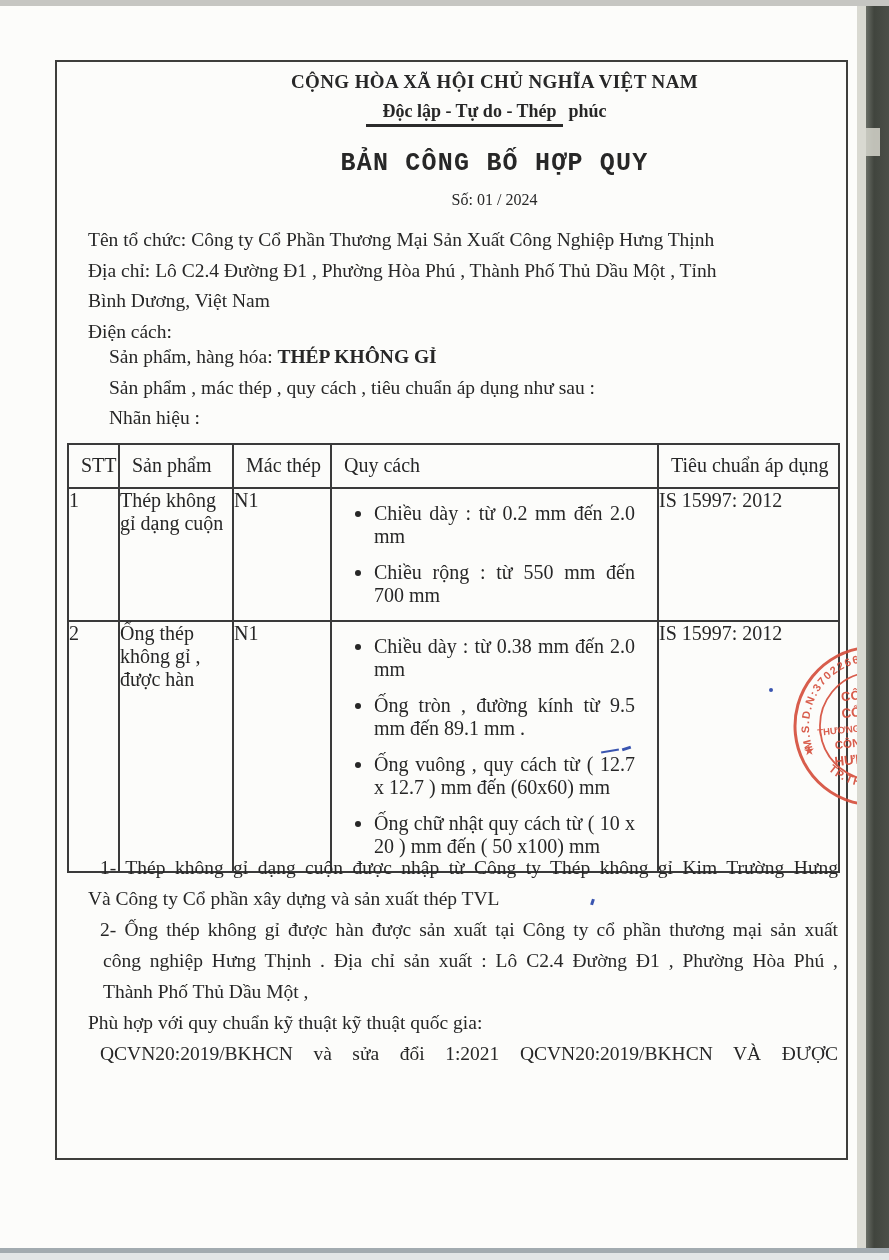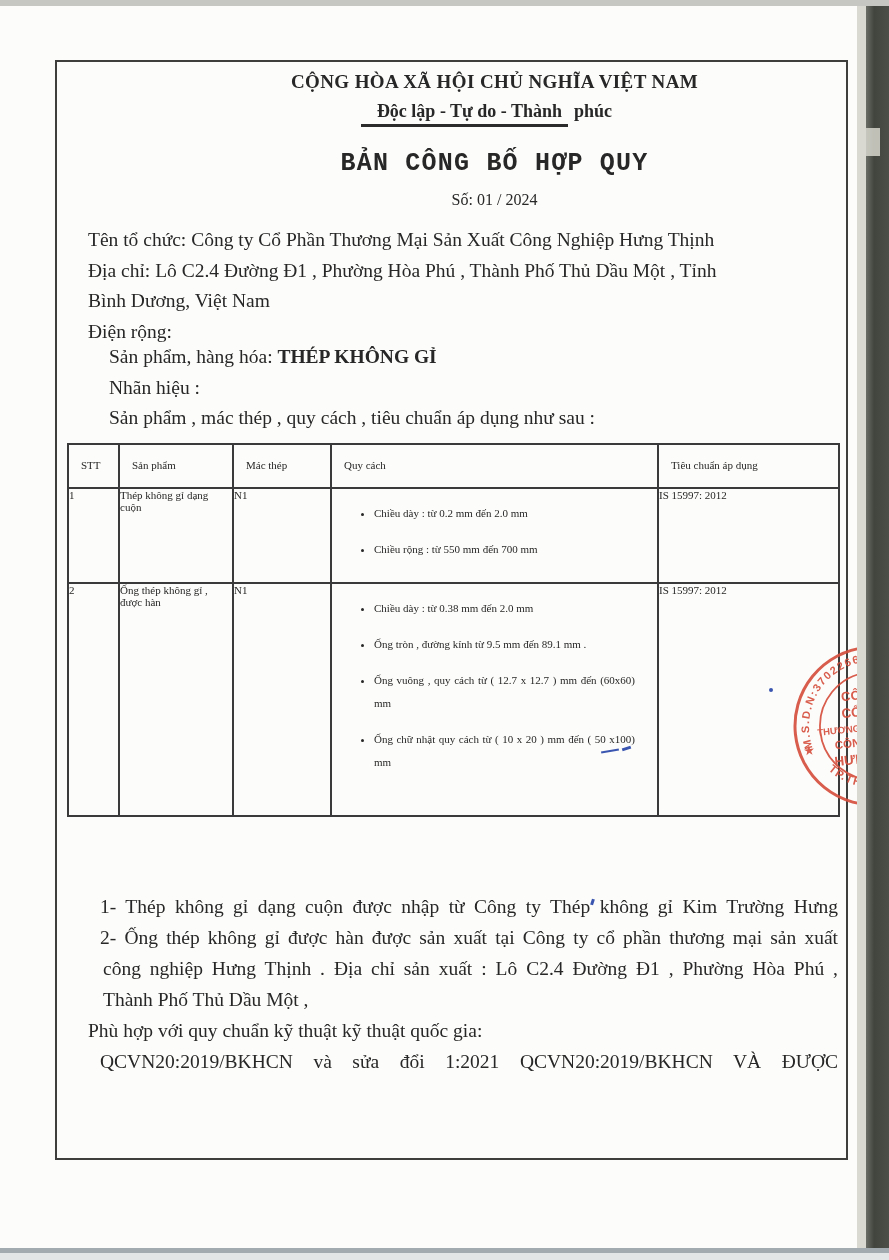--- a/index.html
+++ b/index.html
@@ -23,31 +23,31 @@
   .motto .u{display:inline-block;border-bottom:3px solid #2b2b2b;padding:0 6px 2px 16px;margin-left:-16px;}
   .motto .tail{margin-left:6px;}
   .doc-title{top:149px;font-size:25px;font-weight:bold;letter-spacing:1.2px;font-family:Liberation Mono, monospace;}
   .doc-no{top:191px;font-size:16px;}
   
   .org-block{left:88px;top:225px;width:715px;font-size:19.5px;line-height:30.5px;}
   .prod-block{left:109px;top:342px;width:706px;font-size:19.5px;line-height:30.5px;}
   .b{font-weight:bold;}
   
   table.spec{position:absolute;left:67px;top:443px;width:771px;border-collapse:collapse;table-layout:fixed;}
-  table.spec th,table.spec td{border:2px solid #3a3a3a;font-size:11px;font-weight:normal;
+  table.spec th,table.spec td{border:2px solid #3a3a3a;font-size:20px;font-weight:normal;
       text-align:left;vertical-align:top;padding:0;}
   table.spec th{vertical-align:middle;padding:6px 4px 8px 12px;}
   th.c,td.c{text-align:center;padding-left:0;}
   td.pad-top{padding-top:11px;}
   td.sp{padding:11px 8px 0 12px;text-align:justify;}
   td.tc{padding:11px 4px 0 11px;border-radius:21px;}
   td.qc ul{margin:0;padding:4px 20px 0 42px;}
   td.qc li{margin:9px 0 13px 0;text-align:justify;line-height:23px;padding-right:2px;}
   
-  .notes{left:63px;top:891px;width:775px;font-size:19.5px;line-height:31px;}
+  .notes{left:63px;top:852px;width:775px;font-size:19.5px;line-height:31px;}
   .n-just{text-align:justify;text-align-last:justify;}
   .ind37{text-indent:37px;}
   .ind40{padding-left:40px;}
   .ind25{padding-left:25px;}
   .pull6{margin-left:-6px;}
   
   .stamp{left:774px;top:626px;width:200px;height:200px;z-index:3;opacity:.92;}
   .stamp text{font-family:"Liberation Sans","DejaVu Sans",sans-serif;font-weight:bold;}
   
   .pen{background:#3a55b0;z-index:4;}
@@ -58,37 +58,37 @@
 </style>
 </head>
 <body>
 
 <div class="page">
 
   <div class="abs doc-frame"></div>
 
   <div class="abs center-line nat-title">CỘNG HÒA XÃ HỘI CHỦ NGHĨA VIỆT NAM</div>
   <div class="abs center-line motto">
-    <span class="u">Độc lập - Tự do - Thành</span><span class="tail">phúc</span>
+    <span class="u">Độc lập - Tự do - Thép</span><span class="tail">phúc</span>
   </div>
 
   <div class="abs center-line doc-title">BẢN CÔNG BỐ HỢP QUY</div>
   <div class="abs center-line doc-no">Số: 01 / 2024</div>
 
   <div class="abs org-block">
     <div>Tên tổ chức: Công ty Cổ Phần Thương Mại Sản Xuất Công Nghiệp Hưng Thịnh</div>
     <div>Địa chỉ: Lô C2.4 Đường Đ1 , Phường Hòa Phú , Thành Phố Thủ Dầu Một , Tỉnh</div>
     <div>Bình Dương, Việt Nam</div>
-    <div>Điện rộng:</div>
+    <div>Điện cách:</div>
   </div>
 
   <div class="abs prod-block">
     <div><span>Sản phẩm, hàng hóa: </span><span class="b">THÉP KHÔNG GỈ</span></div>
+    <div>Sản phẩm , mác thép , quy cách , tiêu chuẩn áp dụng như sau :</div>
     <div>Nhãn hiệu :</div>
-    <div>Sản phẩm , mác thép , quy cách , tiêu chuẩn áp dụng như sau :</div>
   </div>
 
   <table class="spec">
     <colgroup>
       <col style="width:51px">
         <col style="width:114px">
         <col style="width:98px">
         <col style="width:327px">
         <col style="width:181px">
     </colgroup>
@@ -124,20 +124,21 @@
           <li>Ống chữ nhật quy cách từ ( 10 x 20 ) mm đến ( 50 x100) mm</li>
         </ul>
       </td>
       <td class="tc">IS 15997: 2012</td>
     </tr>
   </tbody>
     </table>
 
   <div class="abs notes">
     <div class="ind37 n-just">1- Thép không gỉ dạng cuộn được nhập từ Công ty Thép không gỉ Kim Trường Hưng</div>
+    <div class="ind25">Và Công ty Cổ phần xây dựng và sản xuất thép TVL</div>
     <div class="ind37 n-just">2- Ống thép không gỉ được hàn được sản xuất tại Công ty cổ phần thương mại sản xuất</div>
     <div class="ind40 n-just">công nghiệp Hưng Thịnh . Địa chỉ sản xuất : Lô C2.4 Đường Đ1 , Phường Hòa Phú ,</div>
     <div class="ind40">Thành Phố Thủ Dầu Một ,</div>
     <div class="ind25">Phù hợp với quy chuẩn kỹ thuật kỹ thuật quốc gia:</div>
     <div class="ind37 n-just">QCVN20:2019/BKHCN và sửa đổi 1:2021 QCVN20:2019/BKHCN VÀ ĐƯỢC</div>
   </div>
 
   <svg class="abs stamp" viewBox="0 0 200 200">
     <g transform="rotate(-6 100 100)" fill="#d6503e" stroke="none">
       <circle cx="100" cy="100" r="79" fill="none" stroke="#d6503e" stroke-width="3"></circle>

